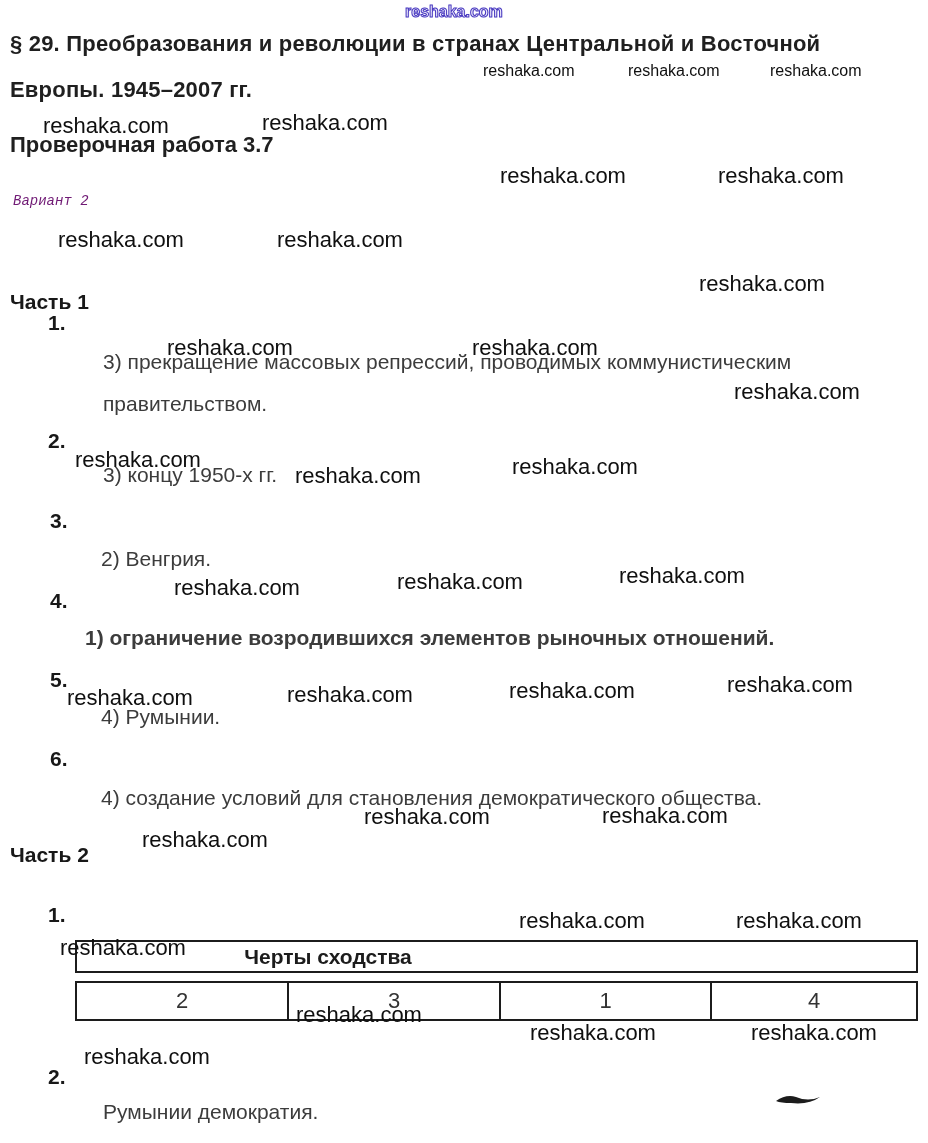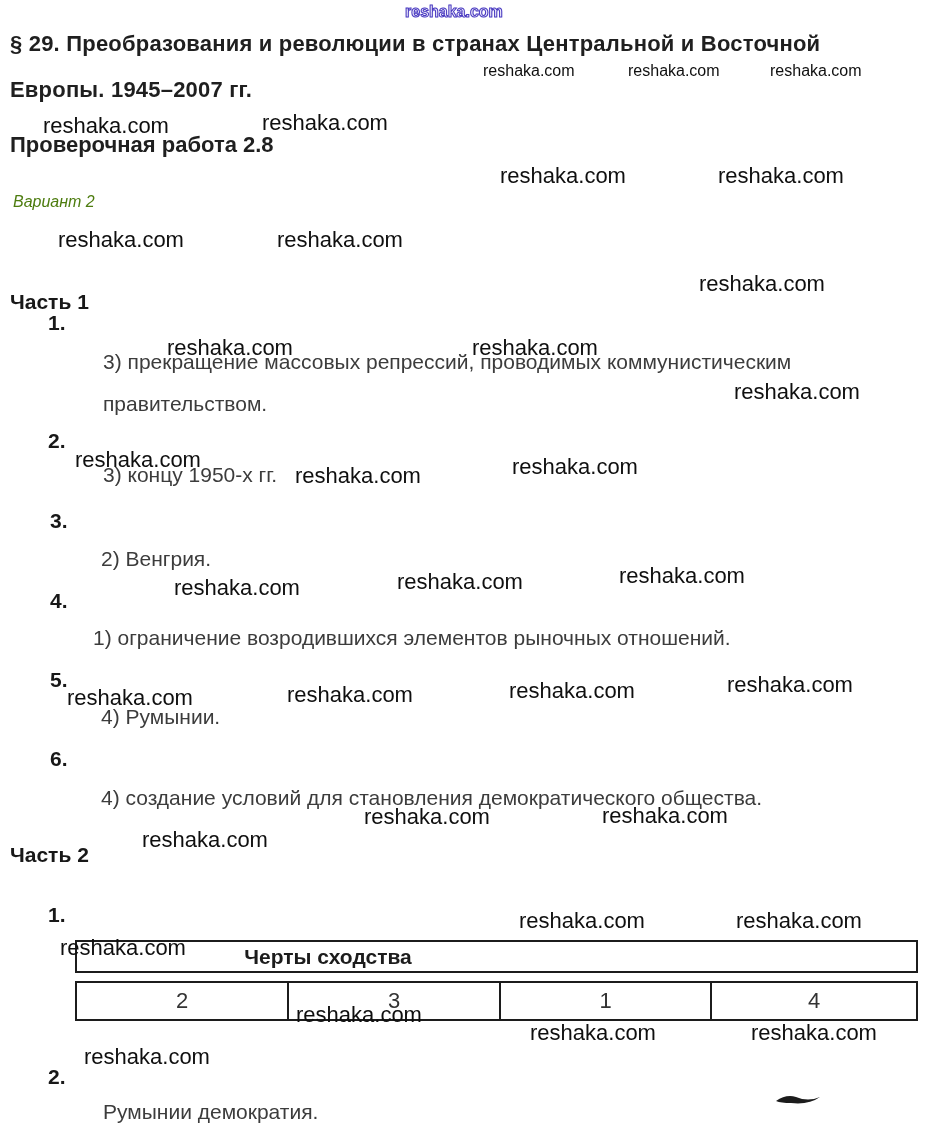--- a/index.html
+++ b/index.html
@@ -4,21 +4,21 @@
 <style>
   html,body{margin:0;padding:0;}
   body{
     width:928px;height:1143px;background:#ffffff;position:relative;
     font-family:"Liberation Sans","DejaVu Sans",sans-serif;
     overflow:hidden;
   }
   .abs{position:absolute;white-space:nowrap;}
   .title-line{font-size:22px;font-weight:bold;color:#1f1f1f;letter-spacing:.2px;}
   .subtitle{font-size:22px;font-weight:bold;color:#1f1f1f;}
-  .variant{font-size:16px;font-style:italic;color:#4d7c0f;}
+  .variant{font-size:14px;font-style:italic;color:#701a75;font-family:Liberation Mono, monospace;}
   .part-heading{font-size:21px;font-weight:bold;color:#181818;}
   .item-num{font-size:21px;font-weight:bold;color:#181818;}
   .answer{font-size:21px;font-weight:normal;color:#3c3c3c;margin-left:16px;}
   .wm{position:absolute;white-space:nowrap;font-size:22px;color:#0f0f0f;text-align:center;}
   .wm-small{font-size:16px;}
   .wm-top{
     font-size:16px;font-weight:bold;
     color:#ece9fa;
     -webkit-text-stroke:1px #4a3bc0;
     text-shadow:0 0 1px #6a5cd8;
@@ -45,21 +45,21 @@
 <div class="abs title-line" style="left:10px;top:31px;">§ 29. Преобразования и революции в странах Центральной и Восточной</div>
 <div class="abs title-line" style="left:10px;top:77px;">Европы. 1945–2007 гг.</div>
 
 <span class="wm wm-small" style="left:483px;top:62px;">reshaka.com</span>
 <span class="wm wm-small" style="left:628px;top:62px;">reshaka.com</span>
 <span class="wm wm-small" style="left:770px;top:62px;">reshaka.com</span>
 
 <span class="wm" style="left:43px;top:113px;">reshaka.com</span>
 <span class="wm" style="left:262px;top:110px;">reshaka.com</span>
 
-<div class="abs subtitle" style="left:10px;top:132px;">Проверочная работа 2.8</div>
+<div class="abs subtitle" style="left:10px;top:132px;">Проверочная работа 3.7</div>
 
 <span class="wm" style="left:500px;top:163px;">reshaka.com</span>
 <span class="wm" style="left:718px;top:163px;">reshaka.com</span>
 
 <div class="abs variant" style="left:13px;top:193px;">Вариант 2</div>
 
 <span class="wm" style="left:58px;top:227px;">reshaka.com</span>
 <span class="wm" style="left:277px;top:227px;">reshaka.com</span>
 
 <div class="abs part-heading" style="left:10px;top:251px;margin-top:39px;">Часть 1</div>
@@ -79,21 +79,21 @@
 <span class="wm" style="left:295px;top:463px;">reshaka.com</span>
 <span class="wm" style="left:512px;top:454px;">reshaka.com</span>
 
 <span class="abs item-num" style="left:50px;top:509px;">3.</span>
 <div class="abs answer" style="left:85px;top:547px;">2) Венгрия.</div>
 <span class="wm" style="left:174px;top:575px;">reshaka.com</span>
 <span class="wm" style="left:397px;top:569px;">reshaka.com</span>
 <span class="wm" style="left:619px;top:563px;">reshaka.com</span>
 
 <span class="abs item-num" style="left:50px;top:589px;">4.</span>
-<div class="abs answer" style="left:77px;top:626px;">1) ограничение возродившихся элементов рыночных отношений.</div>
+<div class="abs answer" style="left:69px;top:626px;font-weight:bold;">1) ограничение возродившихся элементов рыночных отношений.</div>
 
 <span class="abs item-num" style="left:50px;top:668px;">5.</span>
 <span class="wm" style="left:67px;top:685px;">reshaka.com</span>
 <span class="wm" style="left:287px;top:682px;">reshaka.com</span>
 <span class="wm" style="left:509px;top:678px;">reshaka.com</span>
 <span class="wm" style="left:727px;top:672px;">reshaka.com</span>
 <div class="abs answer" style="left:85px;top:705px;">4) Румынии.</div>
 
 <span class="abs item-num" style="left:50px;top:747px;">6.</span>
 <div class="abs answer" style="left:85px;top:786px;">4) создание условий для становления демократического общества.</div>

